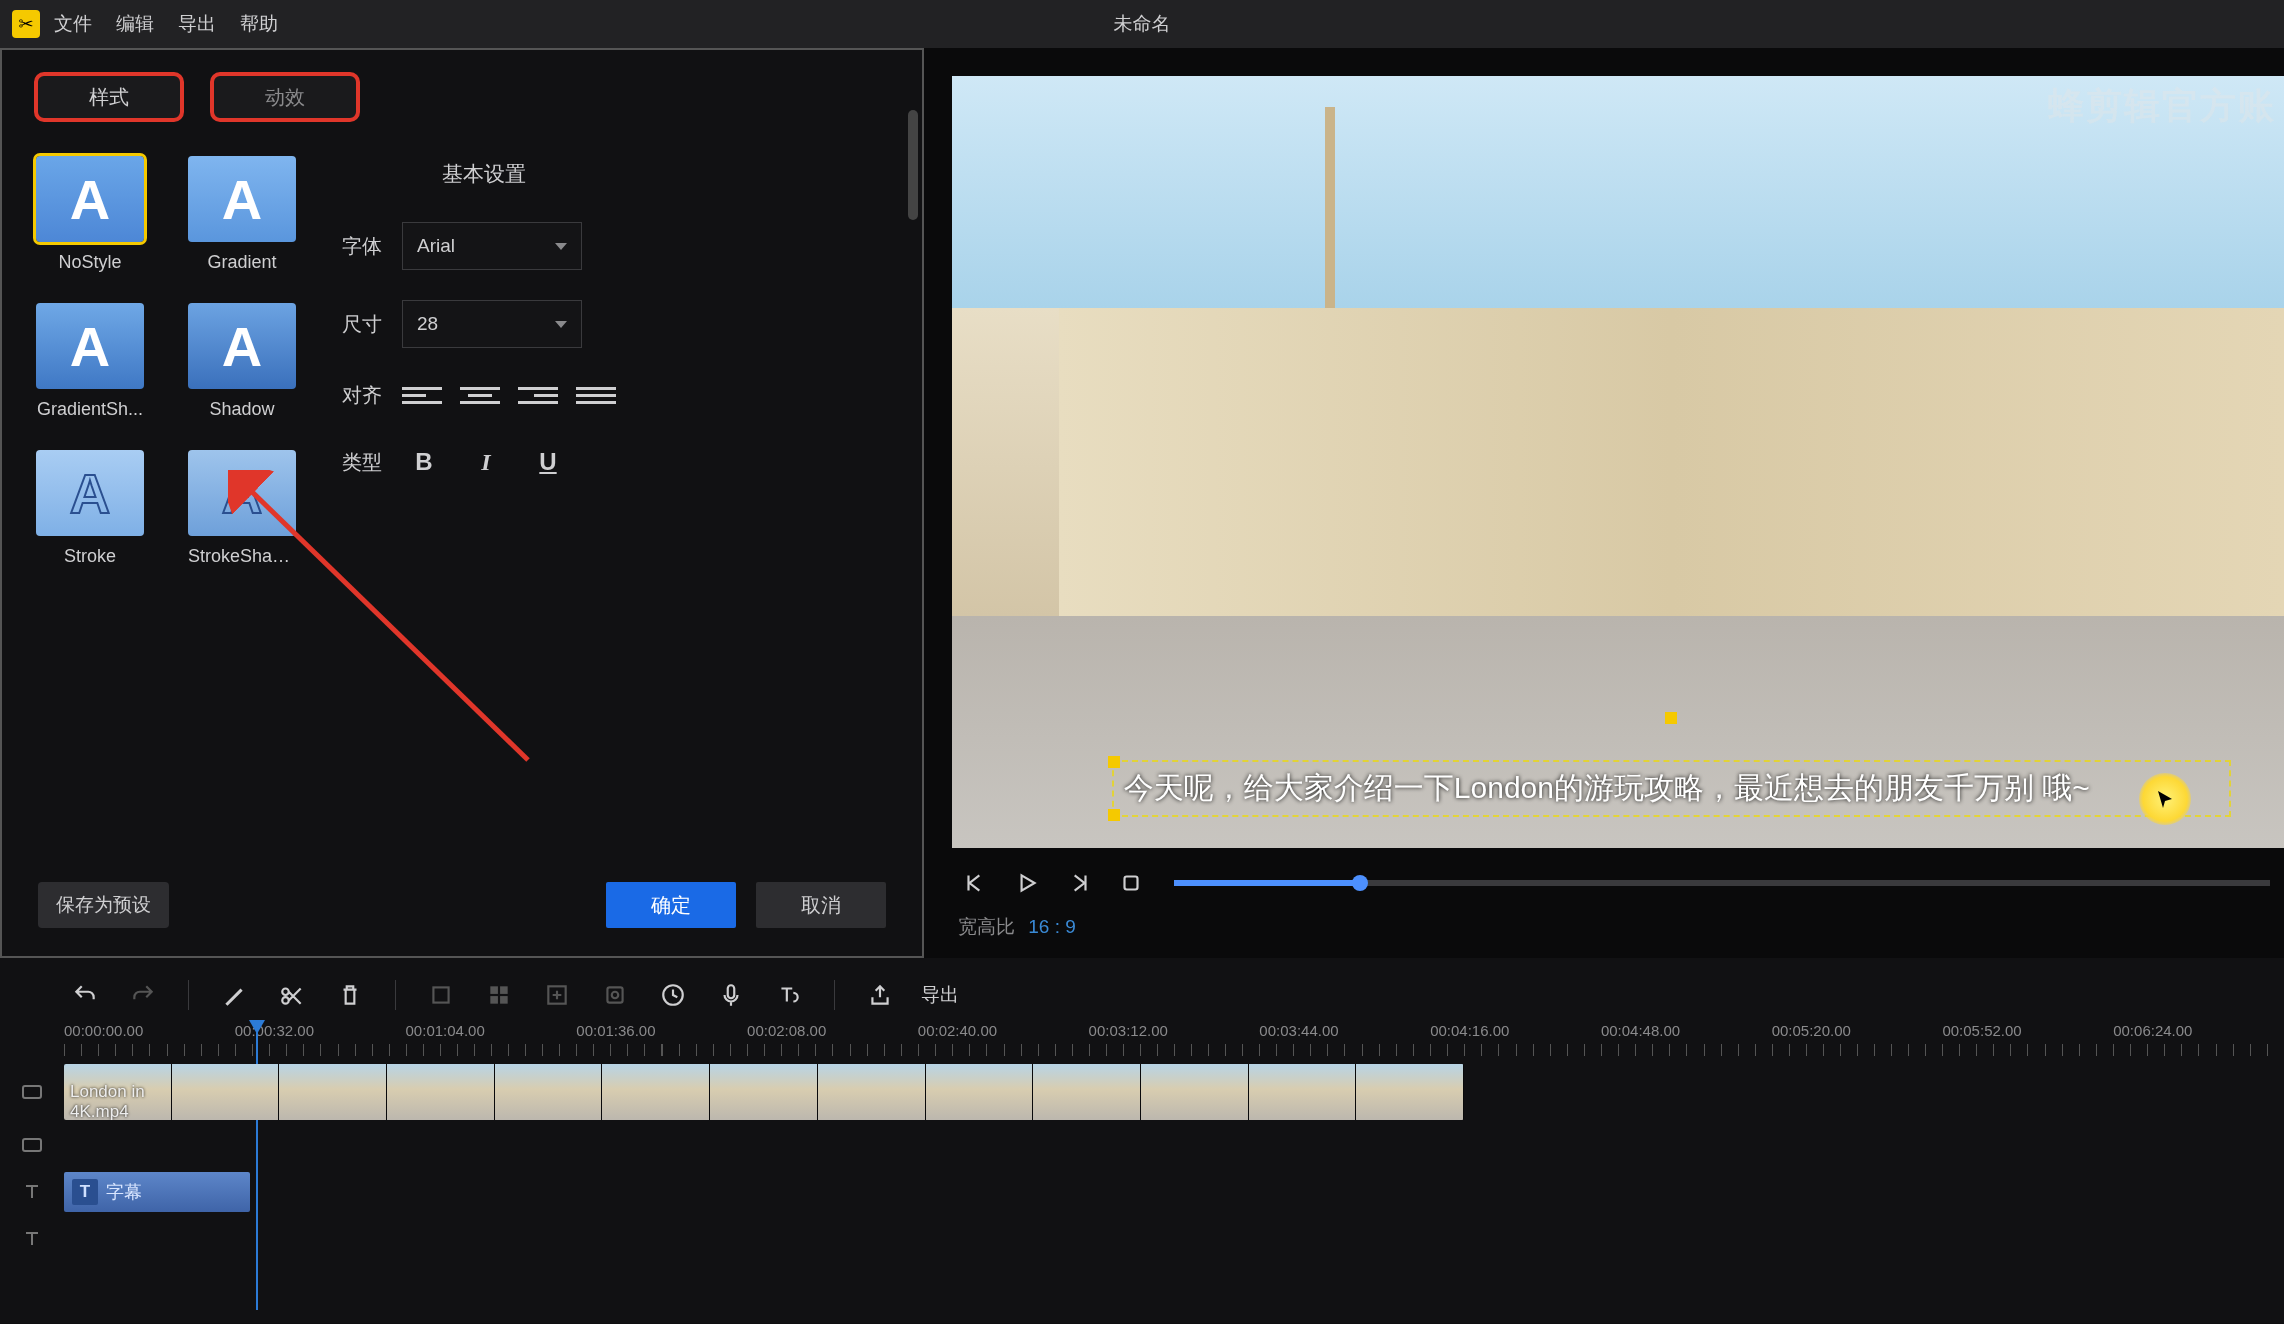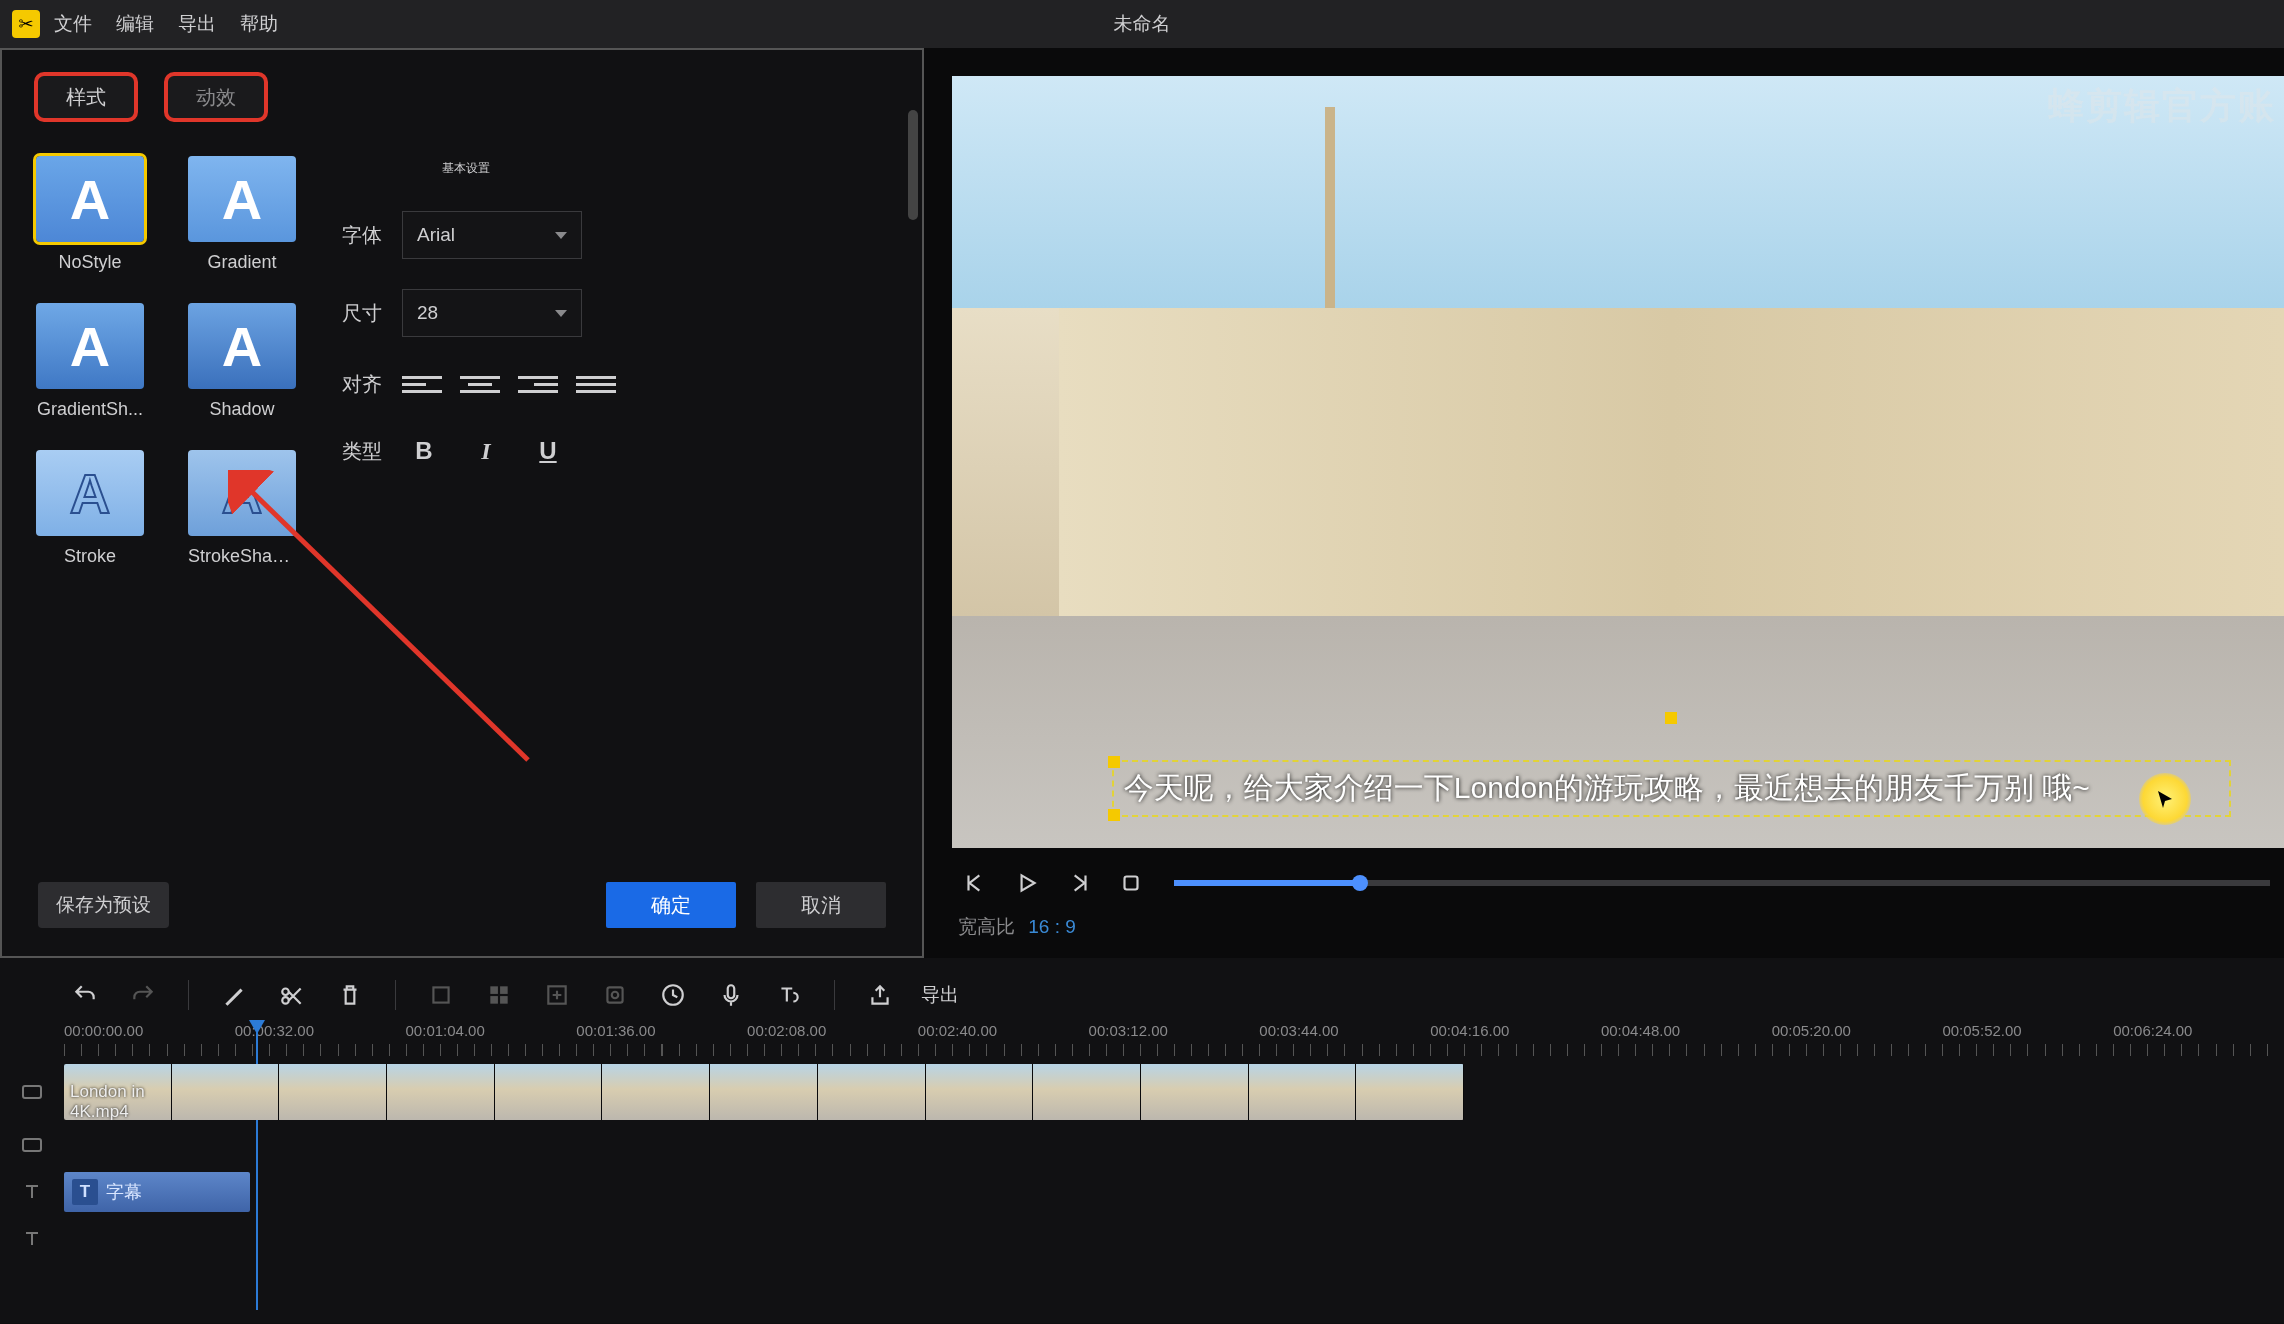--- a/index.html
+++ b/index.html
@@ -22,38 +22,38 @@
   .app-icon { width: 28px; height: 28px; background: var(--yellow); border-radius: 4px; margin-right: 14px; display:flex; align-items:center; justify-content:center; font-size:18px; color:#000; }
   .menubar .menu-item { margin-right: 24px; cursor: pointer; }
   .menubar .title { position: absolute; left: 50%; transform: translateX(-50%); color: var(--text); }
 
   .main-row { display: flex; height: 910px; }
 
   
   .style-panel { width: 924px; height: 910px; background: #111113; border: 2px solid #555; position: relative; display:flex; flex-direction:column; }
   .style-scroll { position:absolute; right:4px; top:60px; width:10px; height:110px; background:#444; border-radius:5px; }
   .style-tabs { display: flex; gap: 26px; padding: 22px 32px 8px; }
-  .style-tab { width: 104px; height: 50px; border: 4px solid var(--accent-red); border-radius: 10px; display:flex; align-items:center; justify-content:center; font-size:20px; cursor:pointer; background:#1a1a1c; }
+  .style-tab { width: 150px; height: 50px; border: 4px solid var(--accent-red); border-radius: 10px; display:flex; align-items:center; justify-content:center; font-size:20px; cursor:pointer; background:#1a1a1c; }
   .style-tab.inactive { color: var(--text-dim); }
   .style-body { flex:1; display:flex; }
   .presets { width: 330px; padding: 26px 20px 26px 34px; display:flex; flex-wrap:wrap; gap: 30px 44px; align-content:flex-start; }
   .preset { width: 108px; display:flex; flex-direction:column; align-items:center; cursor:pointer; }
   .preset .thumb { width:108px; height:86px; border-radius:4px; display:flex; align-items:center; justify-content:center; font-size:56px; font-weight:700; color:#fff; position:relative; }
   .preset.selected .thumb { outline:3px solid var(--yellow); }
   .preset .lbl { margin-top:10px; font-size:18px; color:var(--text); max-width:108px; white-space:nowrap; overflow:hidden; text-overflow:ellipsis; }
   .t-nostyle { background:linear-gradient(#6aa6e8,#4d87d6); }
   .t-gradient { background:linear-gradient(#7fb5ef,#5a96dd); }
   .t-gradientsh { background:linear-gradient(#6fa8e6,#3f78c5); }
   .t-shadow { background:linear-gradient(#6ca3e2,#3a70bc); }
   .t-stroke { background:linear-gradient(#a9cdf3,#7fb0e6); }
   .t-strokesh { background:linear-gradient(#9ec4ec,#6ea0da); }
   .t-stroke span, .t-strokesh span { color:transparent; -webkit-text-stroke:2px #2a4f90; }
 
   .form { flex:1; padding: 30px 70px 30px 10px; }
-  .form .section-title { text-align: left; font-size:12px; margin:0 0 34px 100px; color:var(--text); }
+  .form .section-title { text-align: left; font-size:21px; margin:0 0 34px 100px; color:var(--text); }
   .frow { display:flex; align-items:center; margin-bottom: 30px; }
   .frow label { width:60px; font-size:20px; color:var(--text); }
   .combo { display:flex; align-items:center; justify-content:space-between; padding:0 14px; width:180px; height:48px; background:#141416; border:1px solid var(--border); font-size:19px; cursor:pointer; }
   .chev { width:0;height:0;border-left:6px solid transparent;border-right:6px solid transparent;border-top:7px solid var(--text-dim); }
   .btn-group { display:flex; gap:18px; }
   .fmt-btn { width:44px; height:40px; display:flex; align-items:center; justify-content:center; font-size:24px; cursor:pointer; font-weight:700; }
   .fmt-btn.italic { font-style: italic; font-family: serif; }
   .fmt-btn.underline { text-decoration: underline; }
   .align-btn { width:40px; height:34px; cursor:pointer; display:flex; flex-direction:column; justify-content:center; gap:4px; }
   .align-btn span { display:block; height:3px; background:var(--text); }

